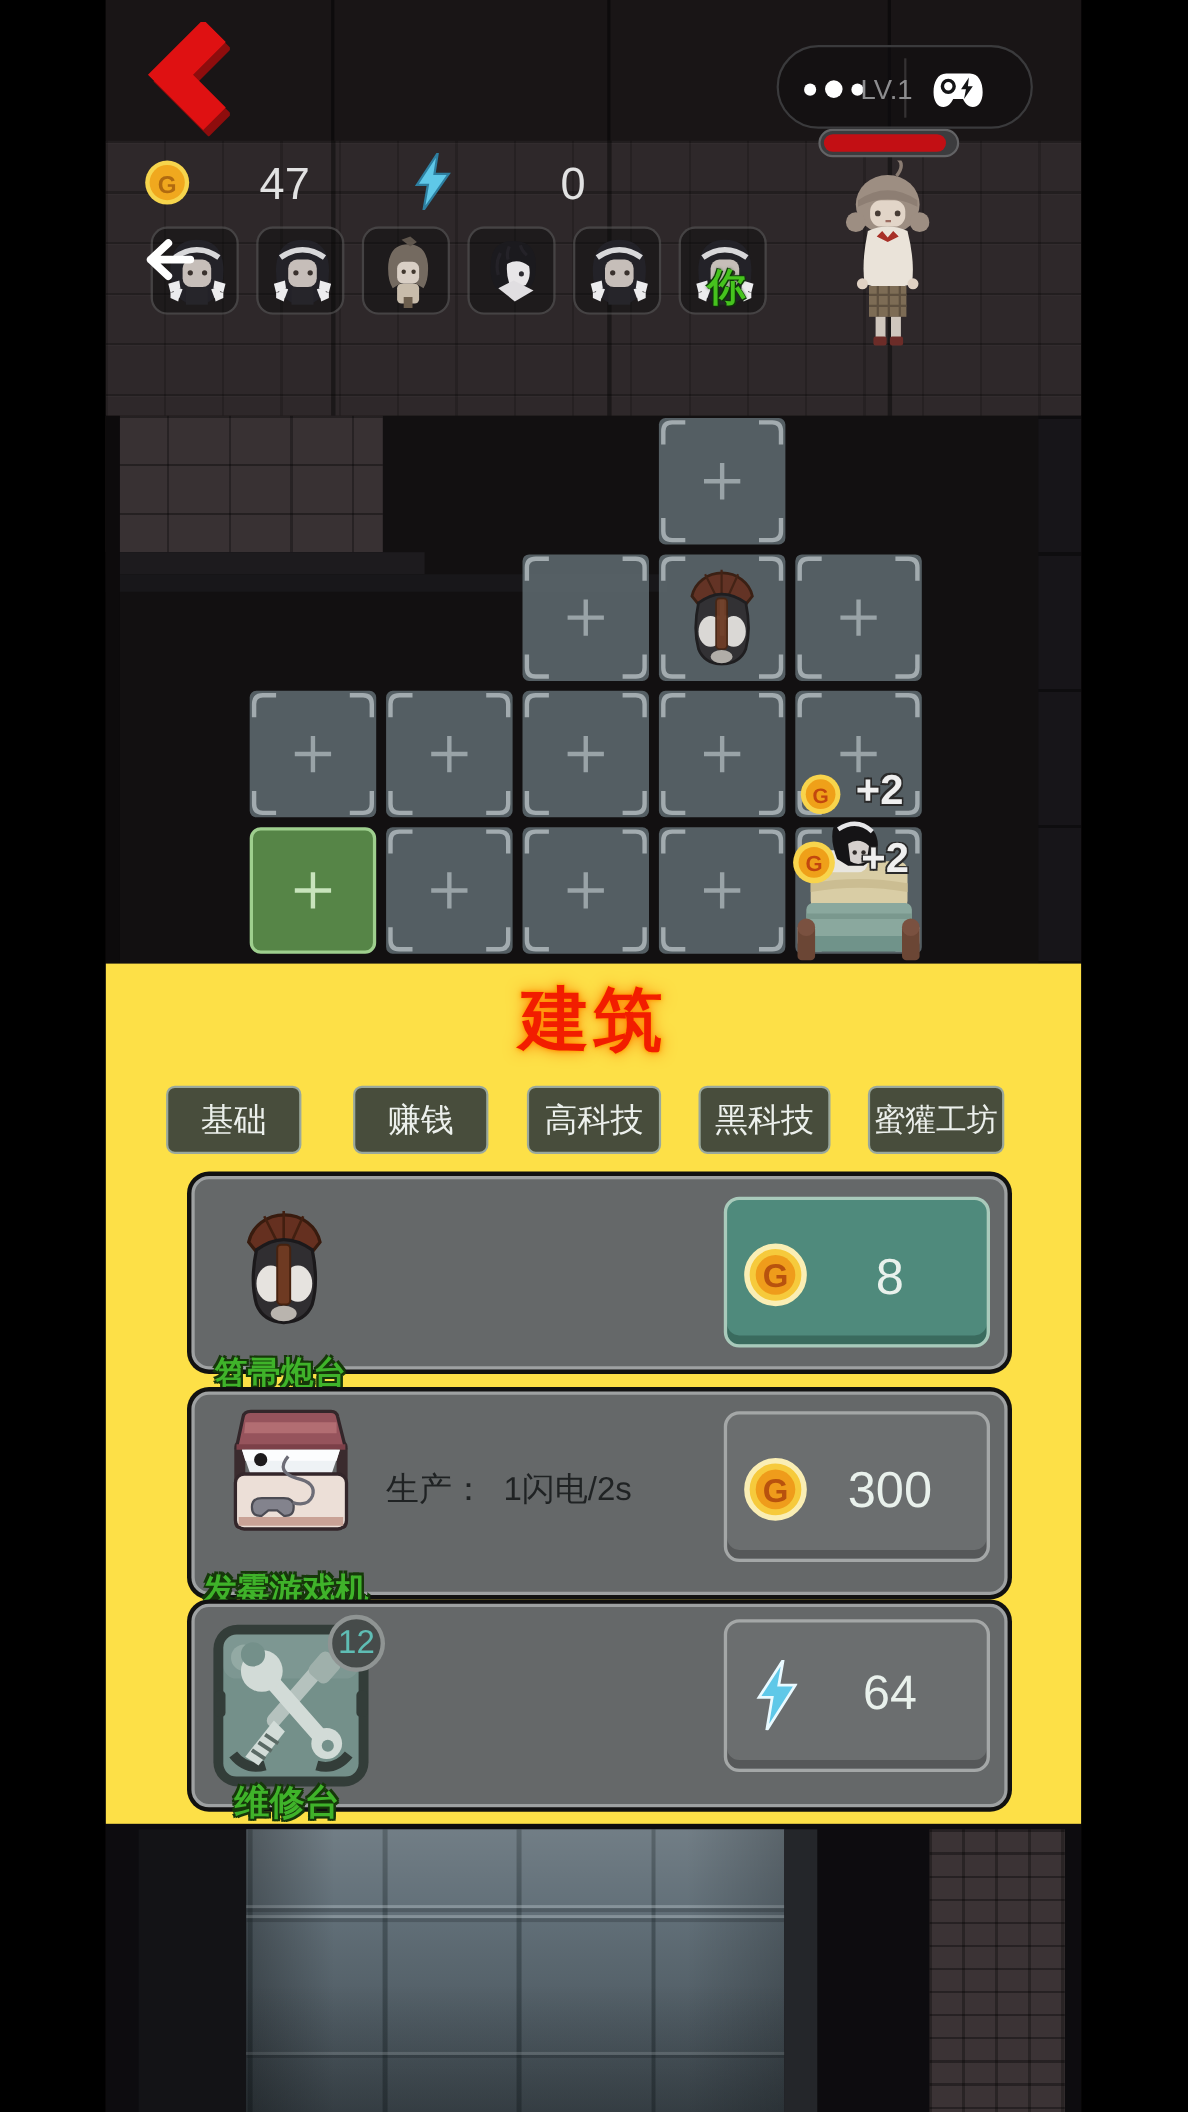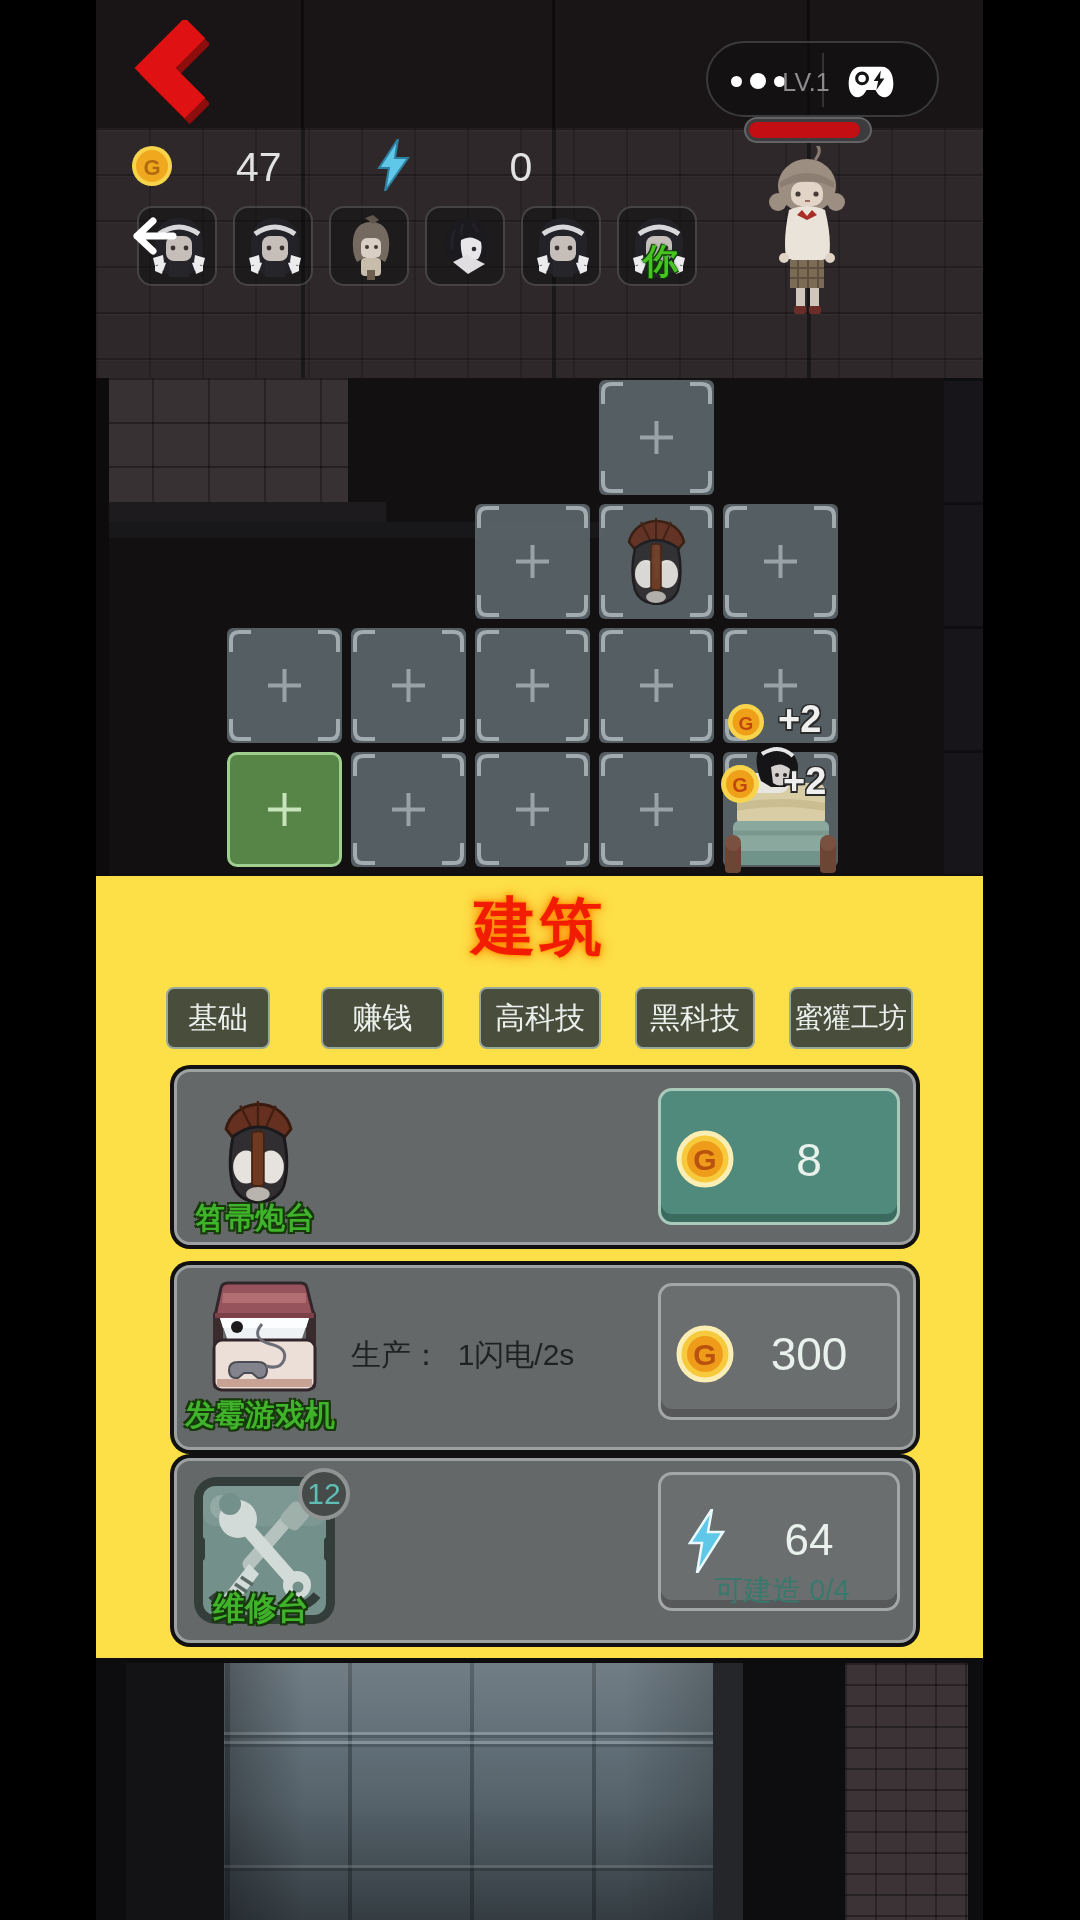--- a/index.html
+++ b/index.html
@@ -67,21 +67,21 @@
 #title{position:absolute;left:0;top:8px;width:887px;text-align:center;font-size:63px;font-weight:bold;color:#f21d00;
  text-shadow:0 0 14px #ff7a00,0 0 5px #ff9d00,0 0 2px #ffc400;letter-spacing:4px;}
 .tab{position:absolute;top:111px;height:62px;background:rgba(56,64,60,0.92);border:2px solid #9aa89c;border-radius:8px;color:#ecf0ec;font-size:30px;display:flex;align-items:center;justify-content:center;}
 .card{position:absolute;left:78px;width:742px;background:#656869;border:3px solid #9ea1a2;border-radius:16px;box-shadow:0 0 0 4px #111;}
 .pbtn{position:absolute;left:481px;width:242px;border-radius:14px;}
 .pbtn .num{position:absolute;left:88px;top:0;width:120px;text-align:center;font-size:46px;color:#e9f1ec;}
 .greenbtn{background:#4f8a7c;border:3px solid #a9cabb;box-shadow:inset 0 -8px 0 rgba(20,50,40,0.35);}
 .graybtn{background:#6b6e6f;border:3px solid #a4a7a7;box-shadow:inset 0 -8px 0 rgba(25,25,25,0.25);}
 .stats{position:absolute;left:174px;color:#1f2223;font-size:30px;line-height:37px;white-space:nowrap;}
 .iname{position:absolute;font-weight:bold;font-size:30px;color:#3fb32a;white-space:nowrap;
- text-shadow:2px 2px 0 #16380a,-2px -2px 0 #16380a,2px -2px 0 #16380a,-2px 2px 0 #16380a,0 2px 0 #16380a,2px 0 0 #16380a;}
+ text-shadow:2px 2px 0 #16380a,-2px -2px 0 #16380a,2px -2px 0 #16380a,-2px 2px 0 #16380a,0 2px 0 #16380a,2px 0 0 #16380a;margin-top:30px;}
 .badge{position:absolute;width:52px;height:52px;border-radius:50%;background:#464b4a;border:4px solid #8f9493;color:#5fbdb4;font-size:30px;display:flex;align-items:center;justify-content:center;}
 </style>
 </head>
 <body>
 <div id="stage">
 <div id="game">
   <div class="abs" id="wallTop">
         <div class="seam" style="left:205px"></div>
         <div class="seam" style="left:456px"></div>
         <div class="seam" style="left:711px"></div>
@@ -443,21 +443,21 @@
   <div class="abs p2" style="left:682px;top:698px">+2</div>
   <svg class="abs" style="left:623px;top:763px" width="42" height="42" viewBox="0 0 42 42">
         <circle cx="21" cy="21" r="19" fill="#f8d44c"></circle>
         <circle cx="21" cy="21" r="14" fill="#efa019"></circle>
         <text x="21" y="29" text-anchor="middle" font-size="20" font-weight="bold" fill="#c2470e">G</text>
       </svg>
   <div class="abs p2" style="left:687px;top:760px">+2</div>
 
   <div class="abs" id="panel">
     <div id="title">建筑</div>
-    <div class="tab" style="left:70px;width:104px">基础</div>
+    <div class="tab" style="left:55px;width:123px">基础</div>
     <div class="tab" style="left:225px;width:123px">赚钱</div>
     <div class="tab" style="left:383px;width:122px">高科技</div>
     <div class="tab" style="left:539px;width:120px">黑科技</div>
     <div class="tab" style="left:693px;width:124px;font-size:28px">蜜獾工坊</div>
     <div class="card" style="top:193px;height:176px">
       <svg style="position:absolute;left:42px;top:15px" width="79" height="121" viewBox="0 0 67 95">
         <path d="M6,32 A28,26 0 0 1 61,32 L53,42 Q33,30 14,42 Z" fill="#653020" stroke="#381b0e" stroke-width="2.5"></path>
         <path d="M33,8 V30 M18,12 L28,32 M48,12 L39,32" stroke="#421f10" stroke-width="2"></path>
         <path d="M12,38 Q7,62 12,80 Q17,93 33,94 Q50,93 55,80 Q60,62 55,38 Q44,30 33,30 Q23,30 12,38 Z" fill="#302e31" stroke="#1b191b" stroke-width="2.5"></path>
         <ellipse cx="23" cy="64" rx="11" ry="14" fill="#e6e3df"></ellipse>
@@ -520,18 +520,17 @@
         <circle cx="46" cy="44" r="19" fill="#d2dbd7"></circle>
         <circle cx="38" cy="29" r="11" fill="#74908a"></circle>
       </svg>
       <div class="badge" style="left:121px;top:7px">12</div>
       <div class="iname" style="left:36px;top:126px;font-size:32px">维修台</div>
       <div class="pbtn graybtn" style="top:11px;height:139px">
         <svg style="position:absolute;left:26px;top:34px" width="38" height="64" viewBox="0 0 38 64">
               <polygon points="25,0 3,34 15,34 10,64 36,23 21,23" fill="#5fc8e8" stroke="#eafaff" stroke-width="2.5"></polygon>
             </svg>
         <div class="num" style="top:40px;font-size:44px">64</div>
-        <div style="position:absolute;left:0;top:96px;width:242px;text-align:center;font-size:29px;color:#37796c">可建造 0/4</div>
       </div>
     </div>
   </div>
 </div>
 </div>
 
 </body></html>

